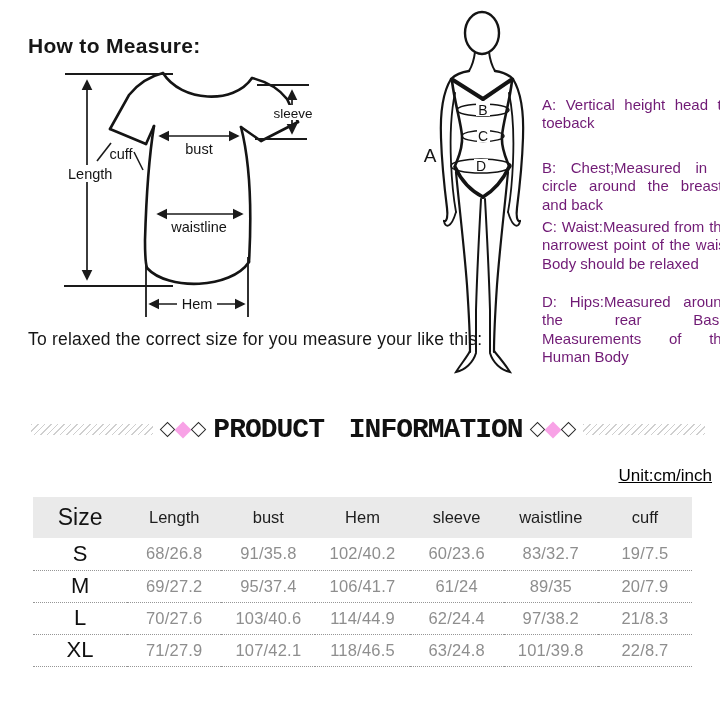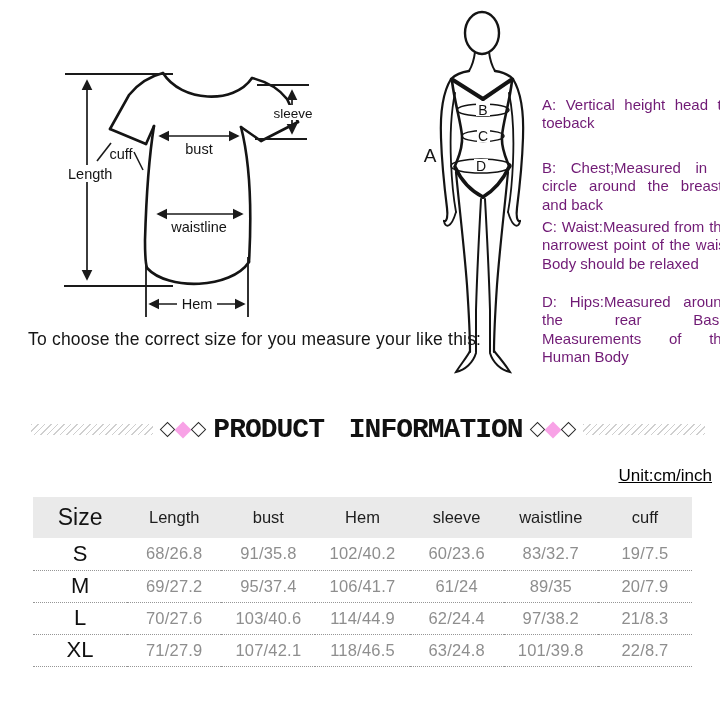--- a/index.html
+++ b/index.html
@@ -41,20 +41,21 @@
   td{text-align:center;}
   td.size-c{font-size:22px;font-weight:500;color:#101010;}
   td.val-c{font-size:16.5px;color:#8e8e8e;letter-spacing:.2px;}
   .ps-note{left:0;top:681px;width:720px;text-align:center;font-size:14px;color:#8f8f8f;letter-spacing:.1px;}
 </style>
 </head>
 <body>
 
 <div class="canvas">
 
+  <div class="abs howto-title">How to Measure:</div>
 
   <svg class="abs" style="left:55px;top:60px" width="265" height="265" viewBox="55 60 265 265">
     <defs>
       <marker id="arr" viewBox="0 0 10 10" refX="8.5" refY="5" markerWidth="6.5" markerHeight="6.5" orient="auto-start-reverse">
           <path d="M0,0 L10,5 L0,10 z" fill="#1a1a1a"></path>
         </marker>
     </defs>
 
     <g fill="none" stroke="#141414" stroke-width="2.6" stroke-linecap="round">
       <path d="M163,73 C181,102 234,105 252,78"></path>
@@ -138,21 +139,21 @@
     <text x="430" y="162" font-size="19" text-anchor="middle">A</text>
   </svg>
 
   <div class="abs instructions">
     <p class="instr-a">A: Vertical height head to toeback</p>
     <p class="instr-b">B: Chest;Measured in a circle around the breasts and back</p>
     <p class="instr-c">C: Waist:Measured from the narrowest point of the waist Body should be relaxed</p>
     <p class="instr-d">D: Hips:Measured around the rear Basic Measurements of the Human Body</p>
   </div>
 
-  <div class="abs subtitle">To choose the correct size for you measure your like this:</div>
+  <div class="abs subtitle">To relaxed the correct size for you measure your like this:</div>
 
   <div class="abs pi-band">
     <span class="hatch"></span>
     <span class="dia-group">
       <span class="dia outline"></span>
       <span class="dia fill" style="background: rgb(248, 162, 230);"></span>
       <span class="dia outline"></span>
     </span>
     <span class="pi-title">PRODUCT INFORMATION</span>
     <span class="dia-group">

